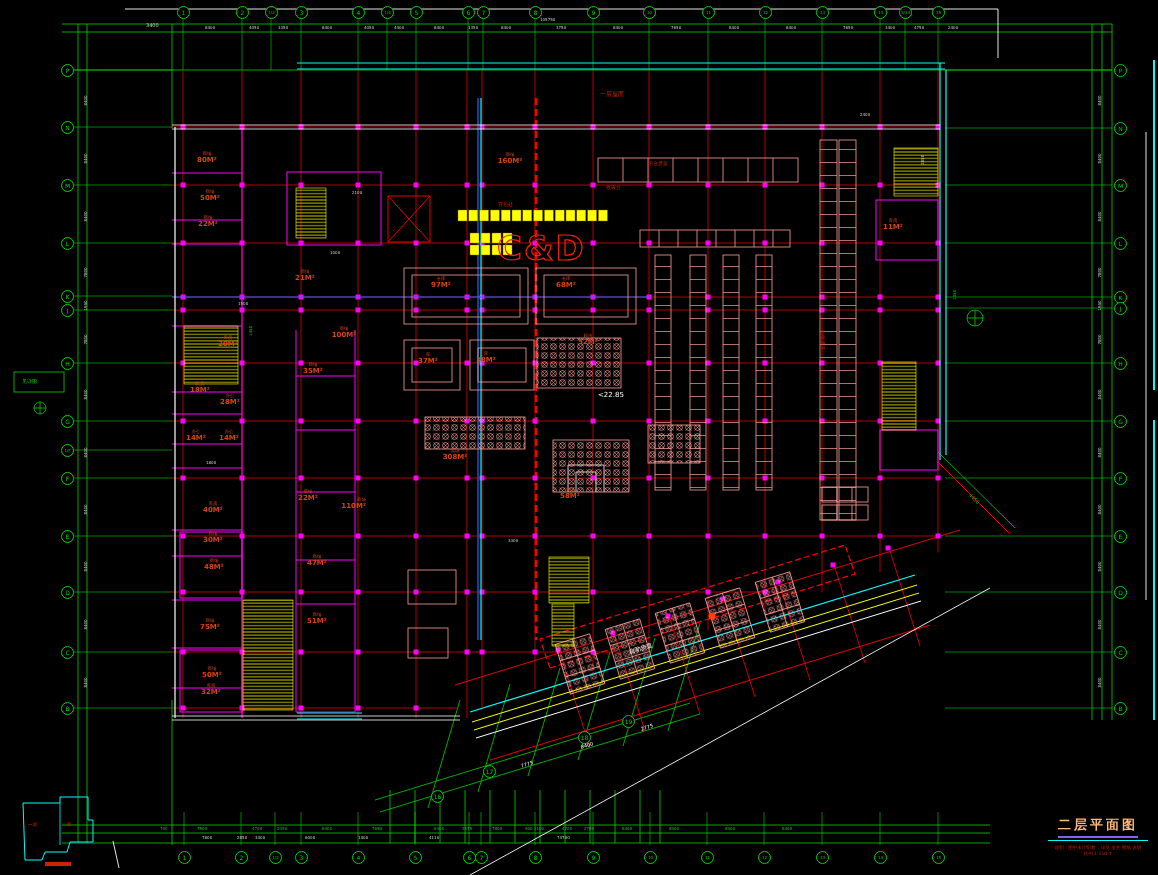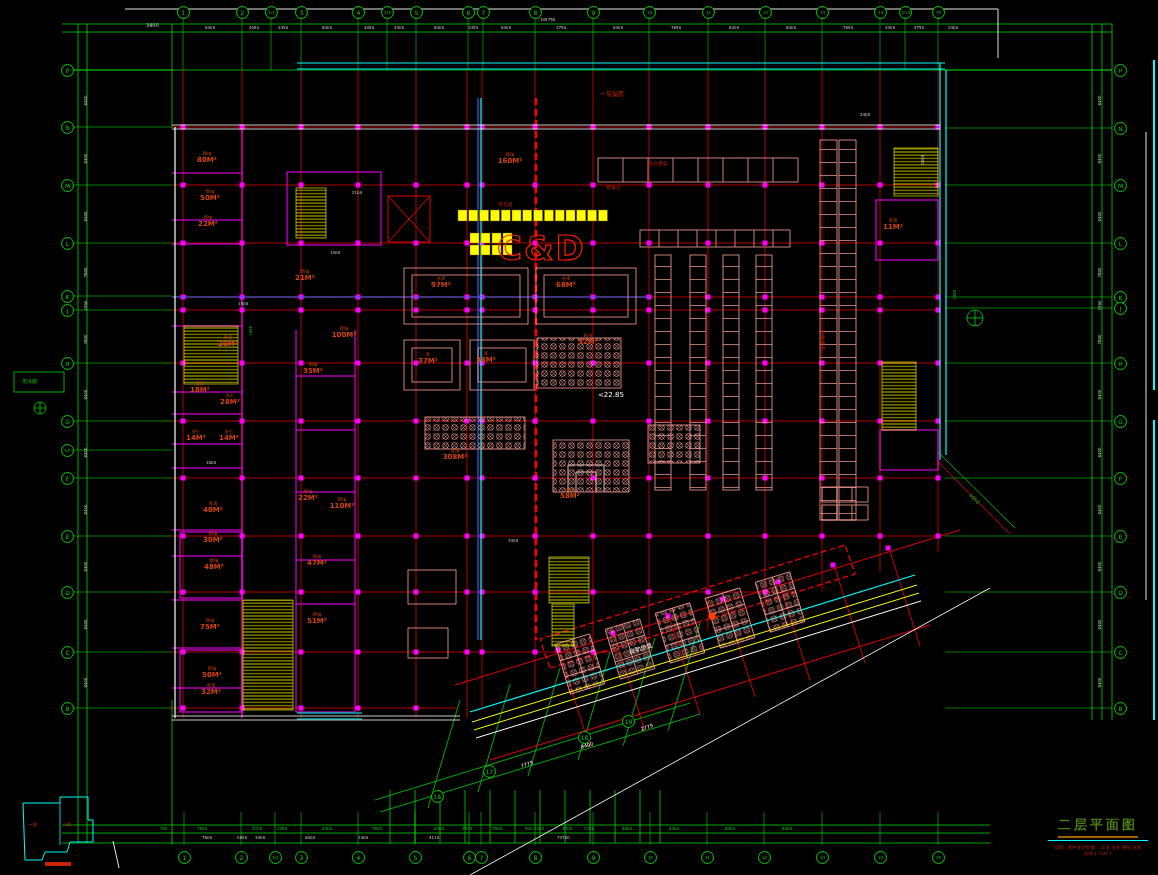--- a/index.html
+++ b/index.html
@@ -10,22 +10,22 @@
   .bubble{position:absolute;width:11px;height:11px;border:1px solid #00d400;border-radius:50%;
           color:#00d400;font-size:6px;line-height:11px;text-align:center;background:#000;}
   .bubble.small{font-size:4px;}
   .lbl{position:absolute;white-space:nowrap;transform-origin:left top;}
   .room{position:absolute;text-align:center;line-height:1.05;}
   .room .rname{font-size:4.5px;color:#d8440c;display:block;}
   .room .rarea{font-size:7px;font-weight:bold;color:#d8440c;display:block;}
   .dim{position:absolute;font-size:4px;color:#cfcfcf;white-space:nowrap;}
   .dim.grn{color:#00d400;}
   #titleblock{position:absolute;left:1040px;top:814px;width:116px;text-align:center;}
-  #titleblock .t{color:#4d7c0f;font-size:13px;font-weight:bold;letter-spacing:3px;
-                 border-bottom:2px solid #a16207;padding-bottom:2px;display:inline-block;}
+  #titleblock .t{color:#fdba74;font-size:13px;font-weight:bold;letter-spacing:3px;
+                 border-bottom:2px solid #8b5cf6;padding-bottom:2px;display:inline-block;}
   #titleblock .t2{height:1px;background:#00ffff;margin:2px 8px 0 8px;}
   #titleblock .n1,#titleblock .n2{color:#cc2200;font-size:4.5px;margin-top:4px;}
   #titleblock .n2{margin-top:1px;}
   #keylabels .kl{position:absolute;color:#cc2200;font-size:4.5px;}
   #keybar{position:absolute;left:45px;top:862px;width:26px;height:4px;background:#cc2200;}
 </style>
 </head>
 <body>
 
 <div id="sheet">
@@ -659,21 +659,21 @@
         <span class="rarea">75M²</span>
       </div>
       <div class="room" style="left: 188px; top: 667px; width: 48px;">
         <span class="rname">商铺</span>
         <span class="rarea">50M²</span>
       </div>
       <div class="room" style="left: 187px; top: 684px; width: 48px;">
         <span class="rname">库房</span>
         <span class="rarea">32M²</span>
       </div>
-      <div class="room" style="left: 318px; top: 498px; width: 48px;">
+      <div class="room" style="left: 318px; top: 498px; width: 48px; text-align: right;">
         <span class="rname">商铺</span>
         <span class="rarea">110M²</span>
       </div>
       <div class="room" style="left: 284px; top: 490px; width: 48px;">
         <span class="rname">商铺</span>
         <span class="rarea">22M²</span>
       </div>
       <div class="room" style="left: 293px; top: 555px; width: 48px;">
         <span class="rname">商铺</span>
         <span class="rarea">47M²</span>

